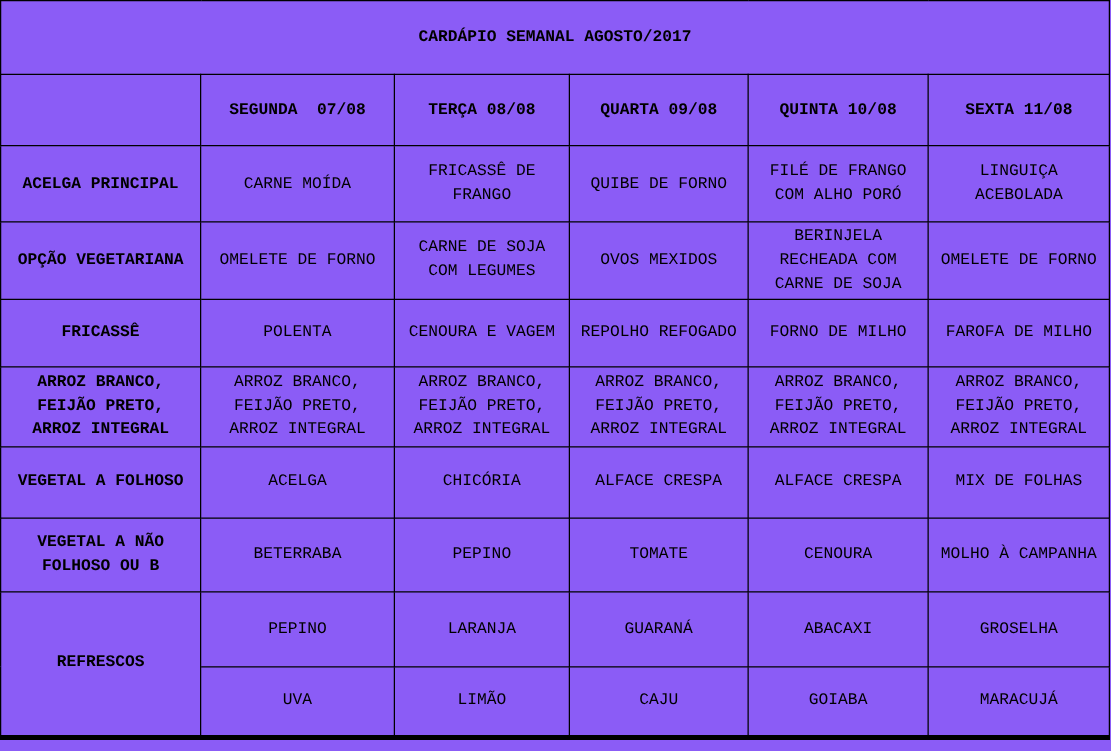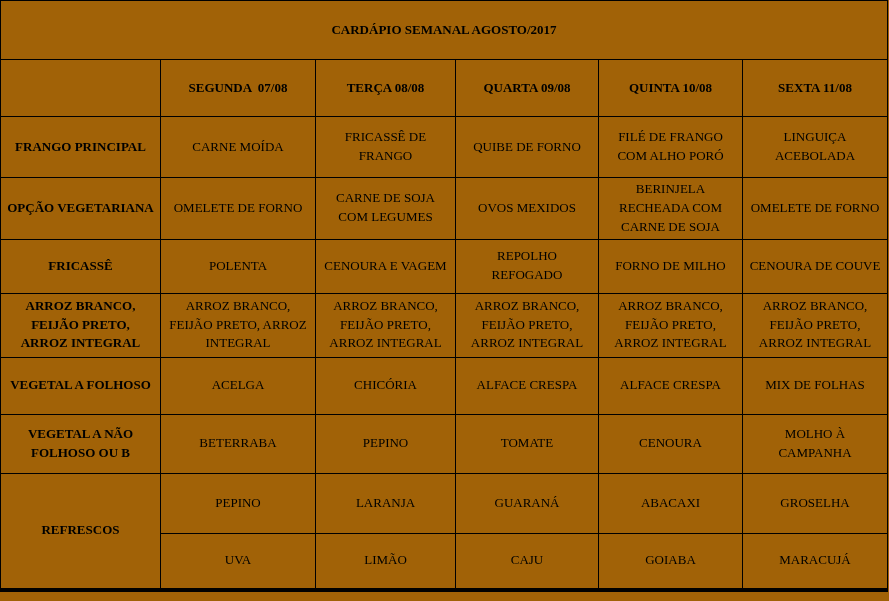--- a/index.html
+++ b/index.html
@@ -4,23 +4,23 @@
 <style>
   html, body {
     margin: 0;
     padding: 0;
     background: #ffffff;
   }
   .sheet {
     width: 889px;
     height: 601px;
     box-sizing: border-box;
-    font-family: Liberation Serif, serif;
+    font-family: Liberation Mono, monospace;
     color: #000000;
-    background: #a16207;
+    background: #8b5cf6;
     overflow: hidden;
   }
   table.menu {
     border-collapse: collapse;
     table-layout: fixed;
     width: 887px;
     margin: 0;
     border: 1px solid #000000;
     border-bottom: 4px solid #000000;
   }
@@ -84,21 +84,21 @@
     <tr class="h-days">
       <th></th>
       <th class="day-header">SEGUNDA  07/08</th>
       <th class="day-header">TERÇA 08/08</th>
       <th class="day-header">QUARTA 09/08</th>
       <th class="day-header">QUINTA 10/08</th>
       <th class="day-header">SEXTA 11/08</th>
     </tr>
 
     <tr class="h-r0">
-      <td class="row-label">FRANGO PRINCIPAL</td>
+      <td class="row-label">ACELGA PRINCIPAL</td>
       <td>CARNE MOÍDA</td>
       <td>FRICASSÊ DE FRANGO</td>
       <td>QUIBE DE FORNO</td>
       <td>FILÉ DE FRANGO COM ALHO PORÓ</td>
       <td>LINGUIÇA ACEBOLADA</td>
     </tr>
 
     <tr class="h-r1">
       <td class="row-label">OPÇÃO VEGETARIANA</td>
       <td>OMELETE DE FORNO</td>
@@ -107,21 +107,21 @@
       <td>BERINJELA RECHEADA COM CARNE DE SOJA</td>
       <td>OMELETE DE FORNO</td>
     </tr>
 
     <tr class="h-r2">
       <td class="row-label">FRICASSÊ</td>
       <td>POLENTA</td>
       <td>CENOURA E VAGEM</td>
       <td>REPOLHO REFOGADO</td>
       <td>FORNO DE MILHO</td>
-      <td>CENOURA DE COUVE</td>
+      <td>FAROFA DE MILHO</td>
     </tr>
 
     <tr class="h-r3">
       <td class="row-label">ARROZ BRANCO, FEIJÃO PRETO, ARROZ INTEGRAL</td>
       <td>ARROZ BRANCO, FEIJÃO PRETO, ARROZ INTEGRAL</td>
       <td>ARROZ BRANCO, FEIJÃO PRETO, ARROZ INTEGRAL</td>
       <td>ARROZ BRANCO, FEIJÃO PRETO, ARROZ INTEGRAL</td>
       <td>ARROZ BRANCO, FEIJÃO PRETO, ARROZ INTEGRAL</td>
       <td>ARROZ BRANCO, FEIJÃO PRETO, ARROZ INTEGRAL</td>
     </tr>

